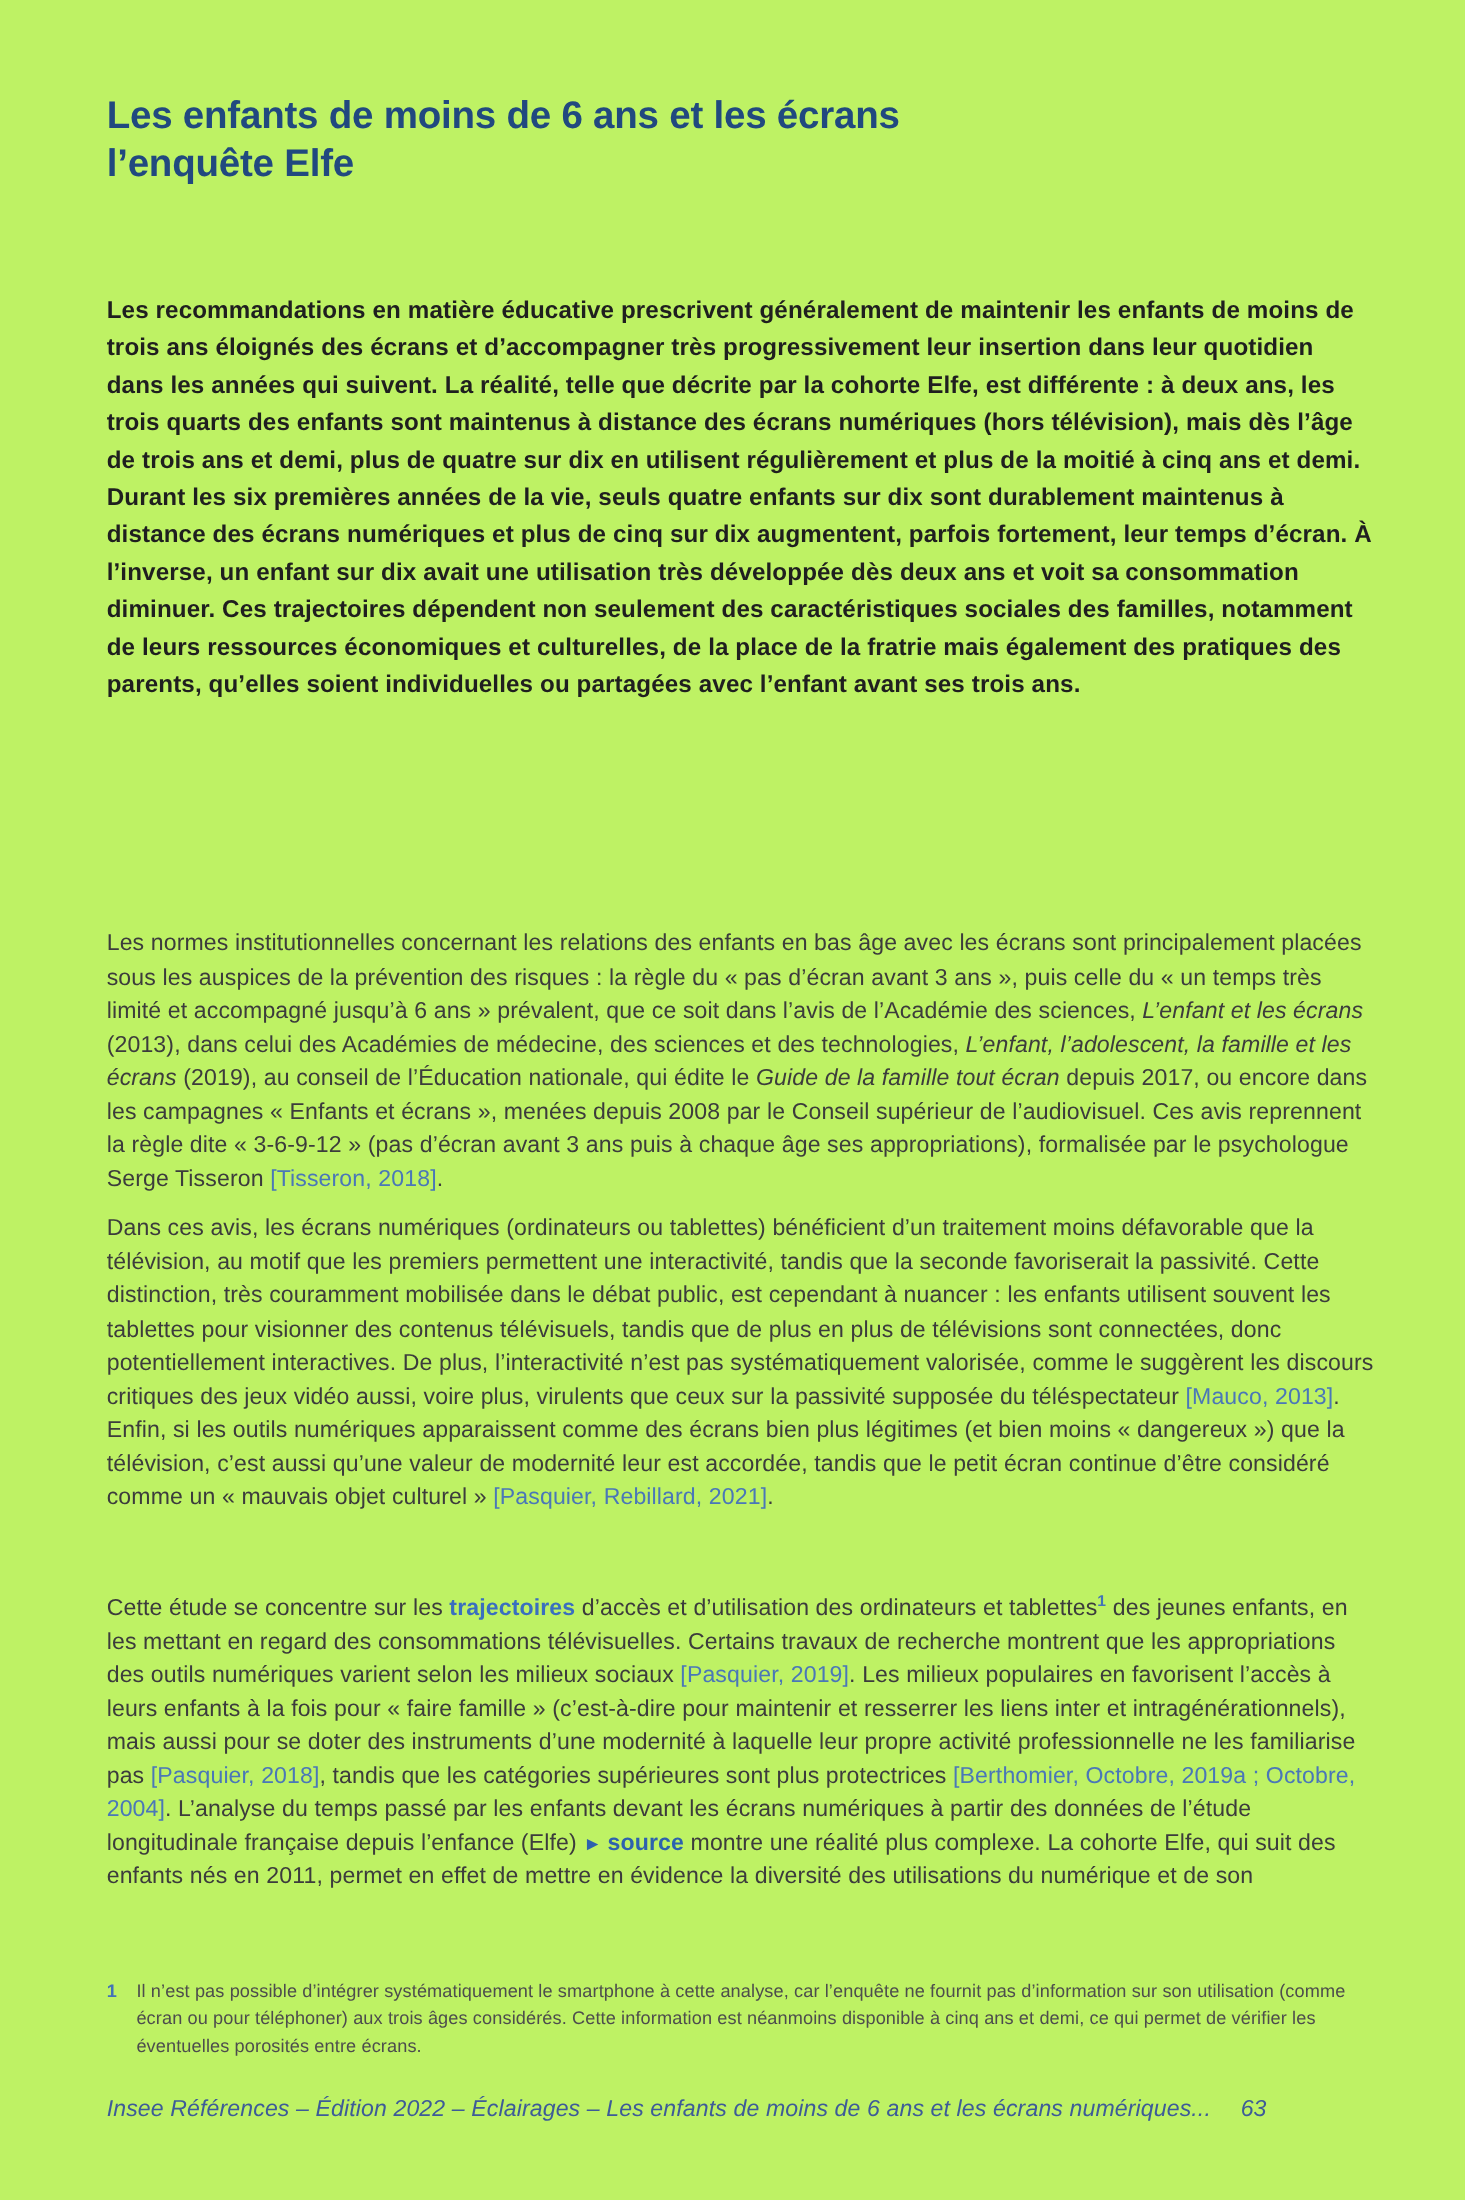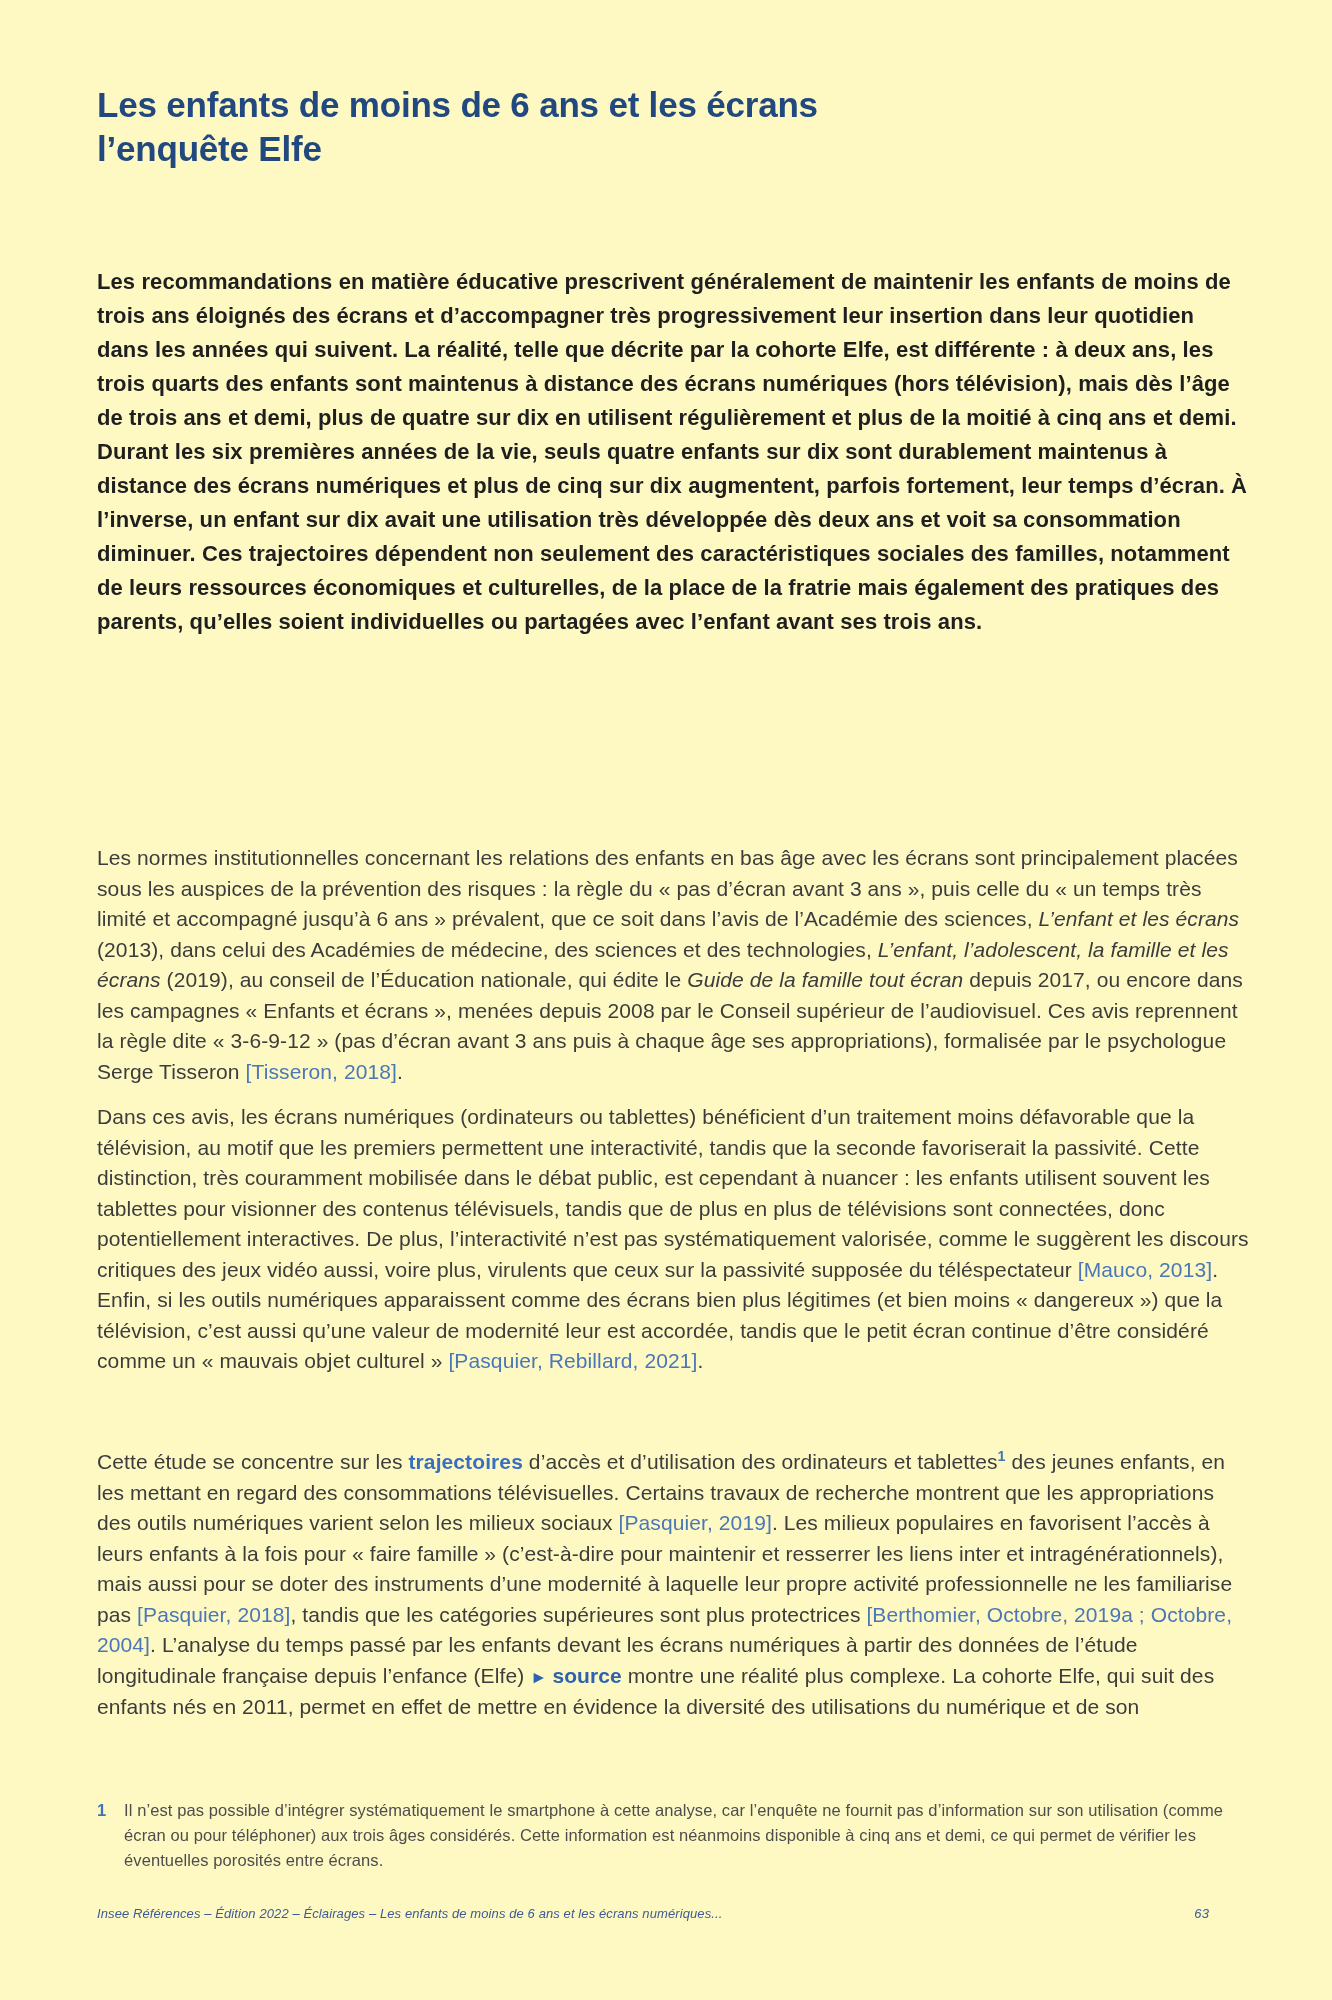--- a/index.html
+++ b/index.html
@@ -1,21 +1,21 @@
 <!DOCTYPE html>
 <html lang="fr"><head>
 <meta charset="utf-8">
 <style>
   html, body { margin: 0; padding: 0; background: #e8e8e8; }
   .page {
     position: relative;
     width: 1332px;
     height: 2000px;
     margin: 0 auto;
-    background: #fef9c3;
+    background: #bef264;
     font-family: "Liberation Sans", sans-serif;
     overflow: hidden;
   }
   .title {
     position: absolute;
     left: 97px;
     top: 60px;
     width: 1060px;
     font-size: 35px;
     line-height: 44px;
@@ -76,24 +76,24 @@
     color: #4273b8;
     font-weight: 700;
   }
   .fn-text { flex: 1; }
   .footer {
     position: absolute;
     left: 97px;
     top: 1906px;
     width: 1148px;
     display: flex;
-    justify-content: space-between;
+    justify-content: flex-start;
     align-items: baseline;
     font-style: italic;
-    font-size: 13px;
+    font-size: 21px;
     color: #3d5b98;
     letter-spacing: 0.1px;
   }
   .footer .pagenum { margin-right: 36px; margin-left: 27px; }
 </style>
 </head>
 <body>
 
 <div class="page">
 

